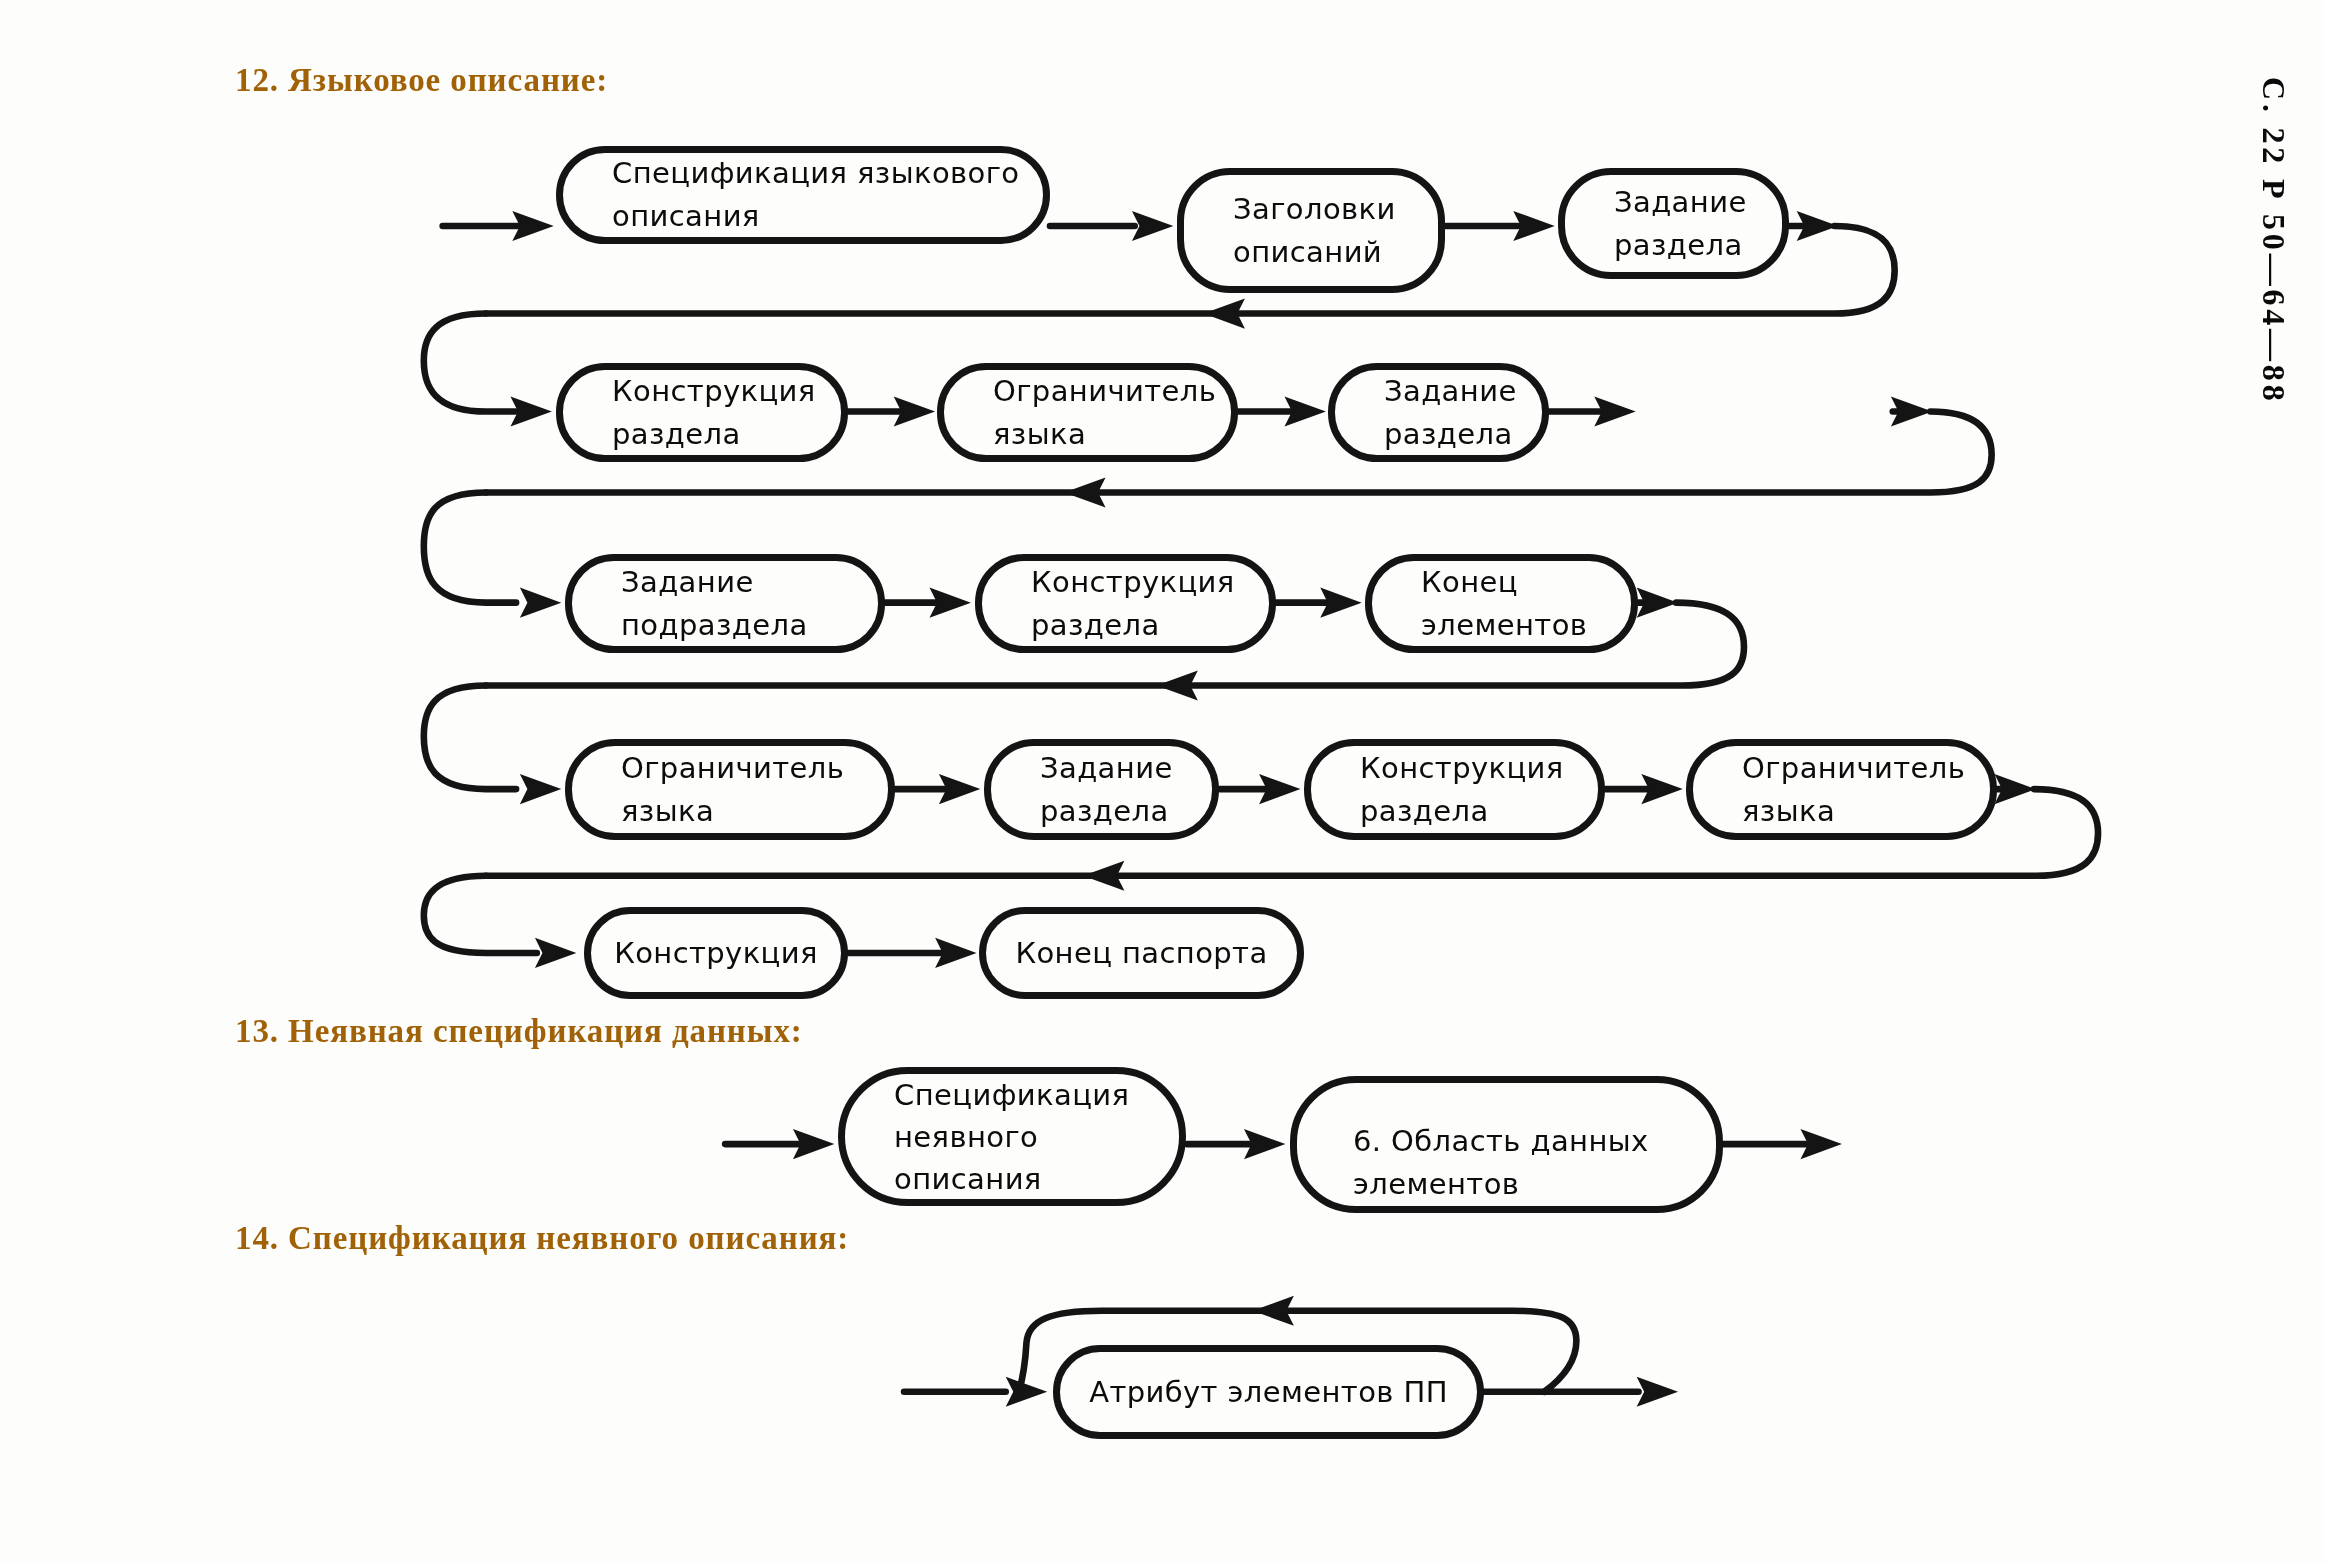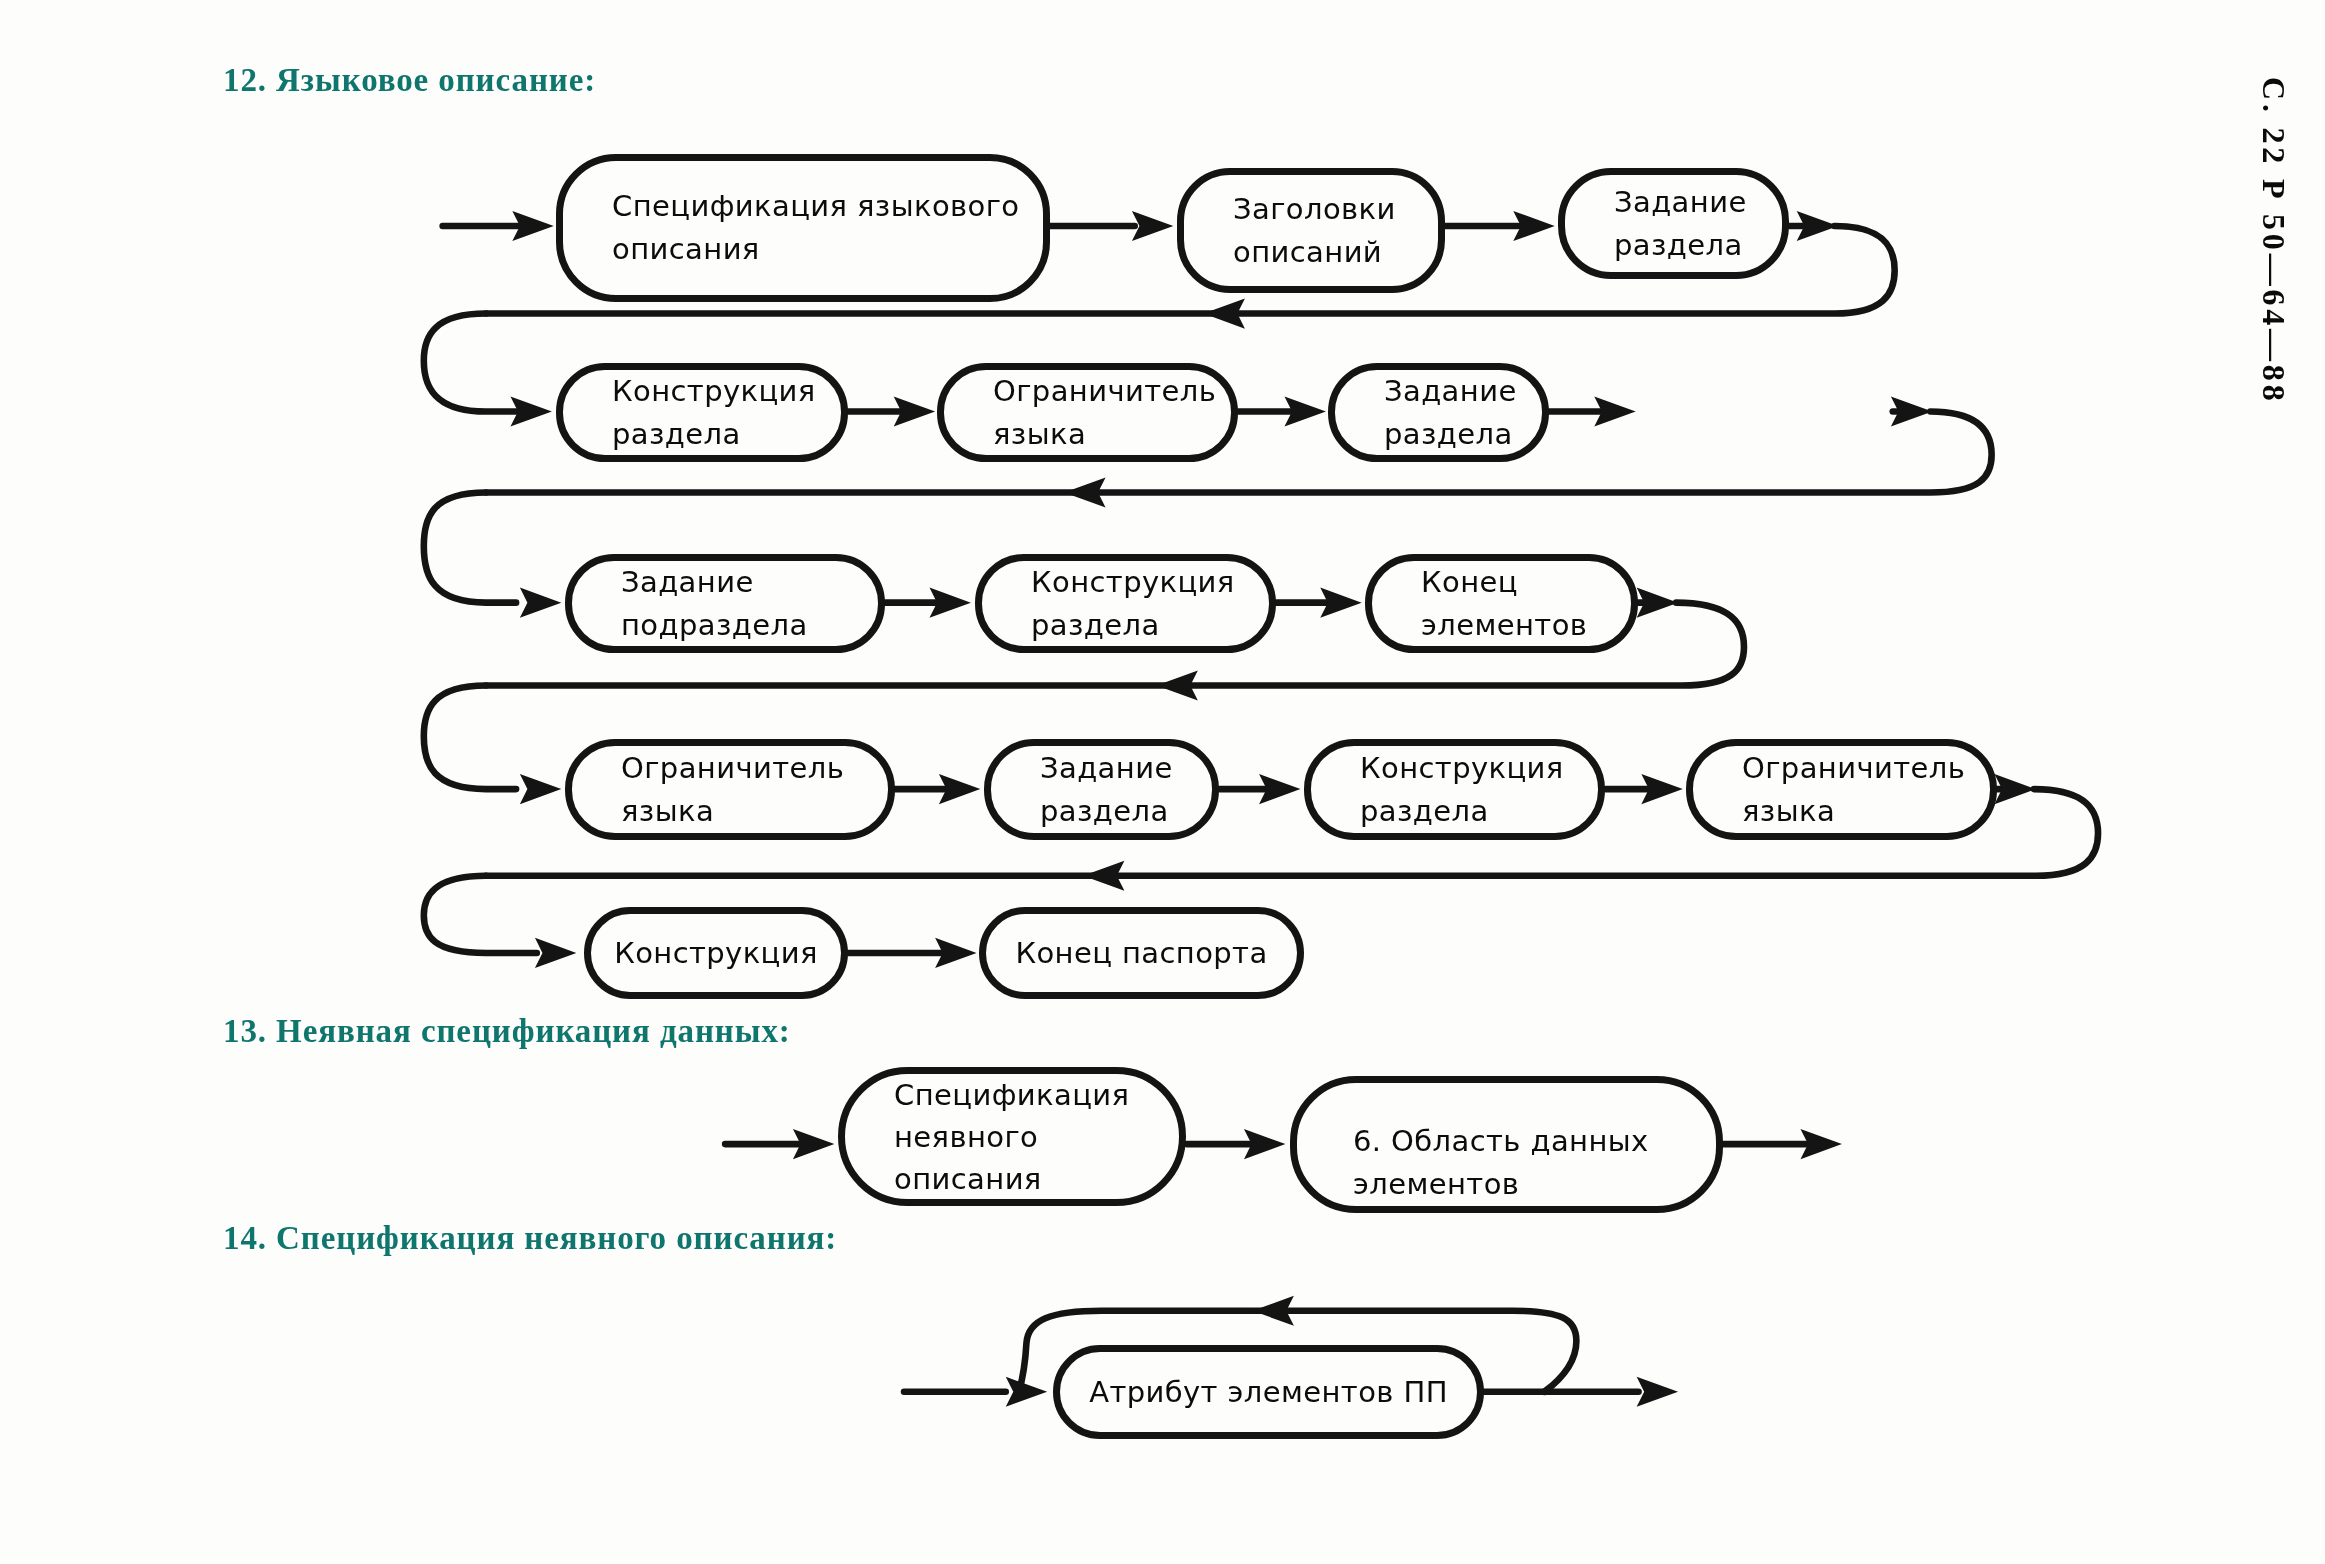--- a/index.html
+++ b/index.html
@@ -5,21 +5,21 @@
   html,body{margin:0;padding:0;background:#f7f7f5;}
   .page{
     position:relative;width:2326px;height:1565px;background:#fdfdfc;
     font-family:"DejaVu Sans",sans-serif;color:#0d0d0d;overflow:hidden;
   }
   .wires{position:absolute;left:0;top:0;}
   .wires path{stroke:#141414;stroke-width:7;fill:none;stroke-linecap:round;}
   .wires polygon{fill:#141414;stroke:none;}
   .heading{
     position:absolute;font-family:"Liberation Serif",serif;font-weight:bold;
-    font-size:33px;letter-spacing:0.9px;color:#0f766e;white-space:nowrap;
+    font-size:33px;letter-spacing:0.9px;color:#a16207;white-space:nowrap;margin-left:12px;
   }
   .side-label{
     position:absolute;right:34px;top:77px;
     writing-mode:vertical-rl;
     font-family:"Liberation Serif",serif;font-weight:bold;font-size:32px;
     letter-spacing:3.8px;color:#0a0a0a;white-space:nowrap;
   }
   .node{
     position:absolute;box-sizing:border-box;background:#fdfdfc;
     border:7.5px solid #141414;
@@ -107,21 +107,21 @@
     <path d="M1640 1478 C1664 1460 1674 1442 1674 1424 C1674 1400 1656 1392 1606 1392 H1170 C1115 1392 1092 1402 1090 1426 C1089 1444 1086 1464 1082 1478"></path>
     <polygon points="1330,1392 1374,1376 1366,1392 1374,1408"></polygon>
   </svg>
 
   <div class="heading" style="left:223px;top:62px">12. Языковое описание:</div>
   <div class="heading" style="left:223px;top:1013px">13. Неявная спецификация данных:</div>
   <div class="heading" style="left:223px;top:1220px">14. Спецификация неявного описания:</div>
 
   <div class="side-label">С. 22 Р 50—64—88</div>
 
-  <div class="node" style="left:556px;top:154px;width:494px;height:148px;border-radius:60px">
+  <div class="node" style="left:556px;top:146px;width:494px;height:98px;border-radius:60px">
     <div class="nl">Спецификация языкового
 описания</div>
   </div>
   <div class="node" style="left:1177px;top:168px;width:268px;height:125px;border-radius:53px">
     <div class="nl">Заголовки
 описаний</div>
   </div>
   <div class="node" style="left:1558px;top:168px;width:231px;height:111px;border-radius:53px">
     <div class="nl">Задание
 раздела</div>

